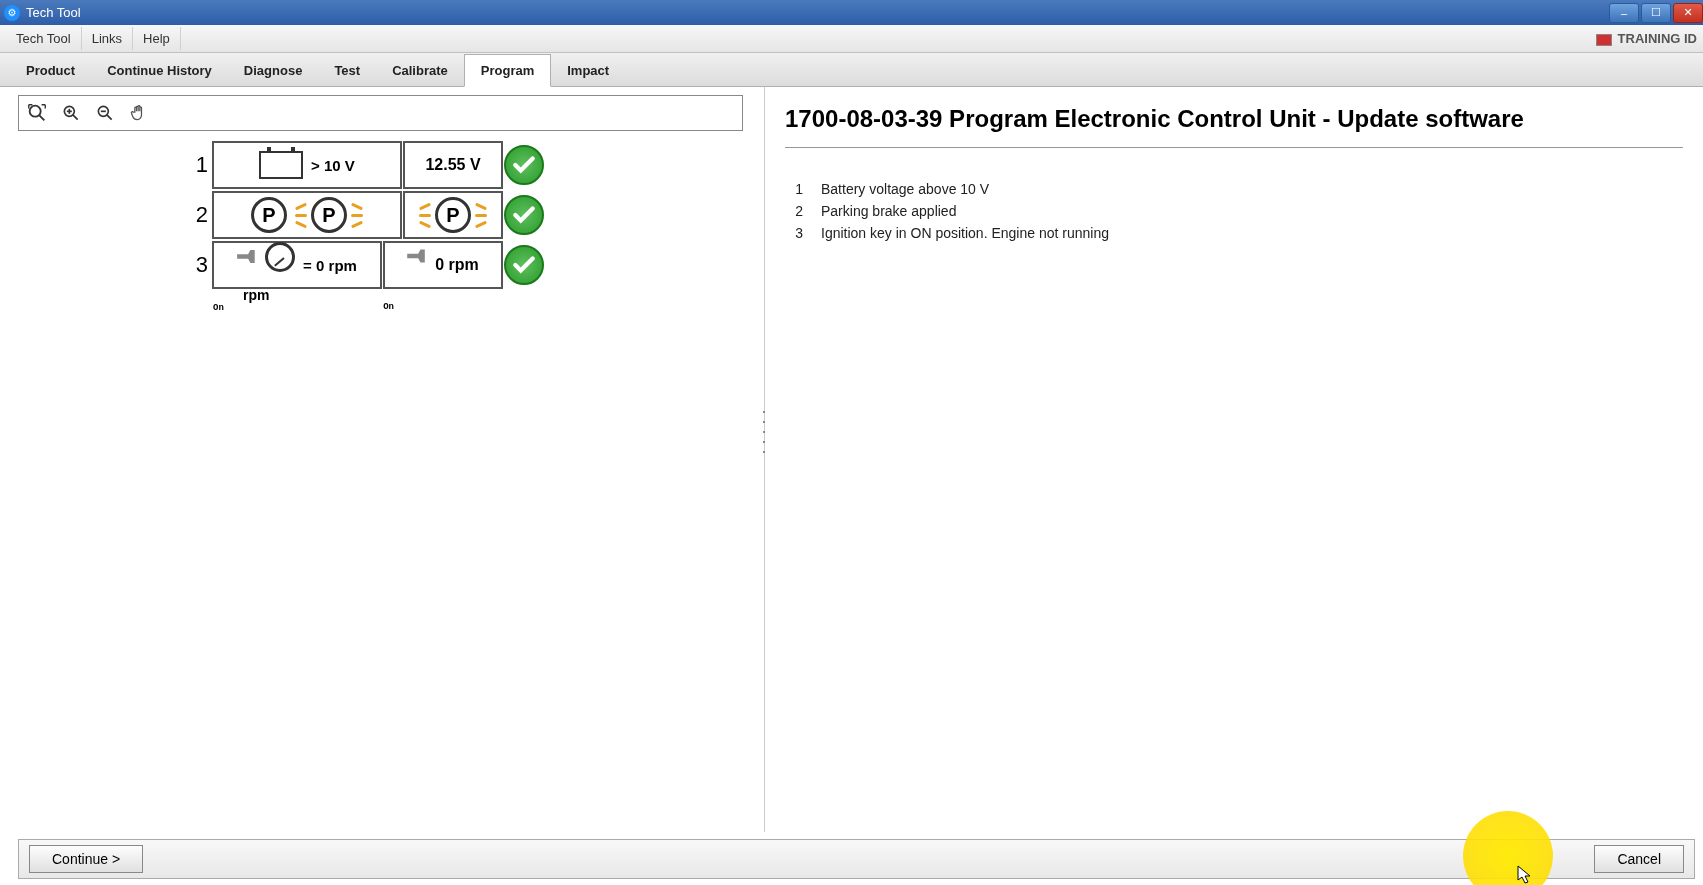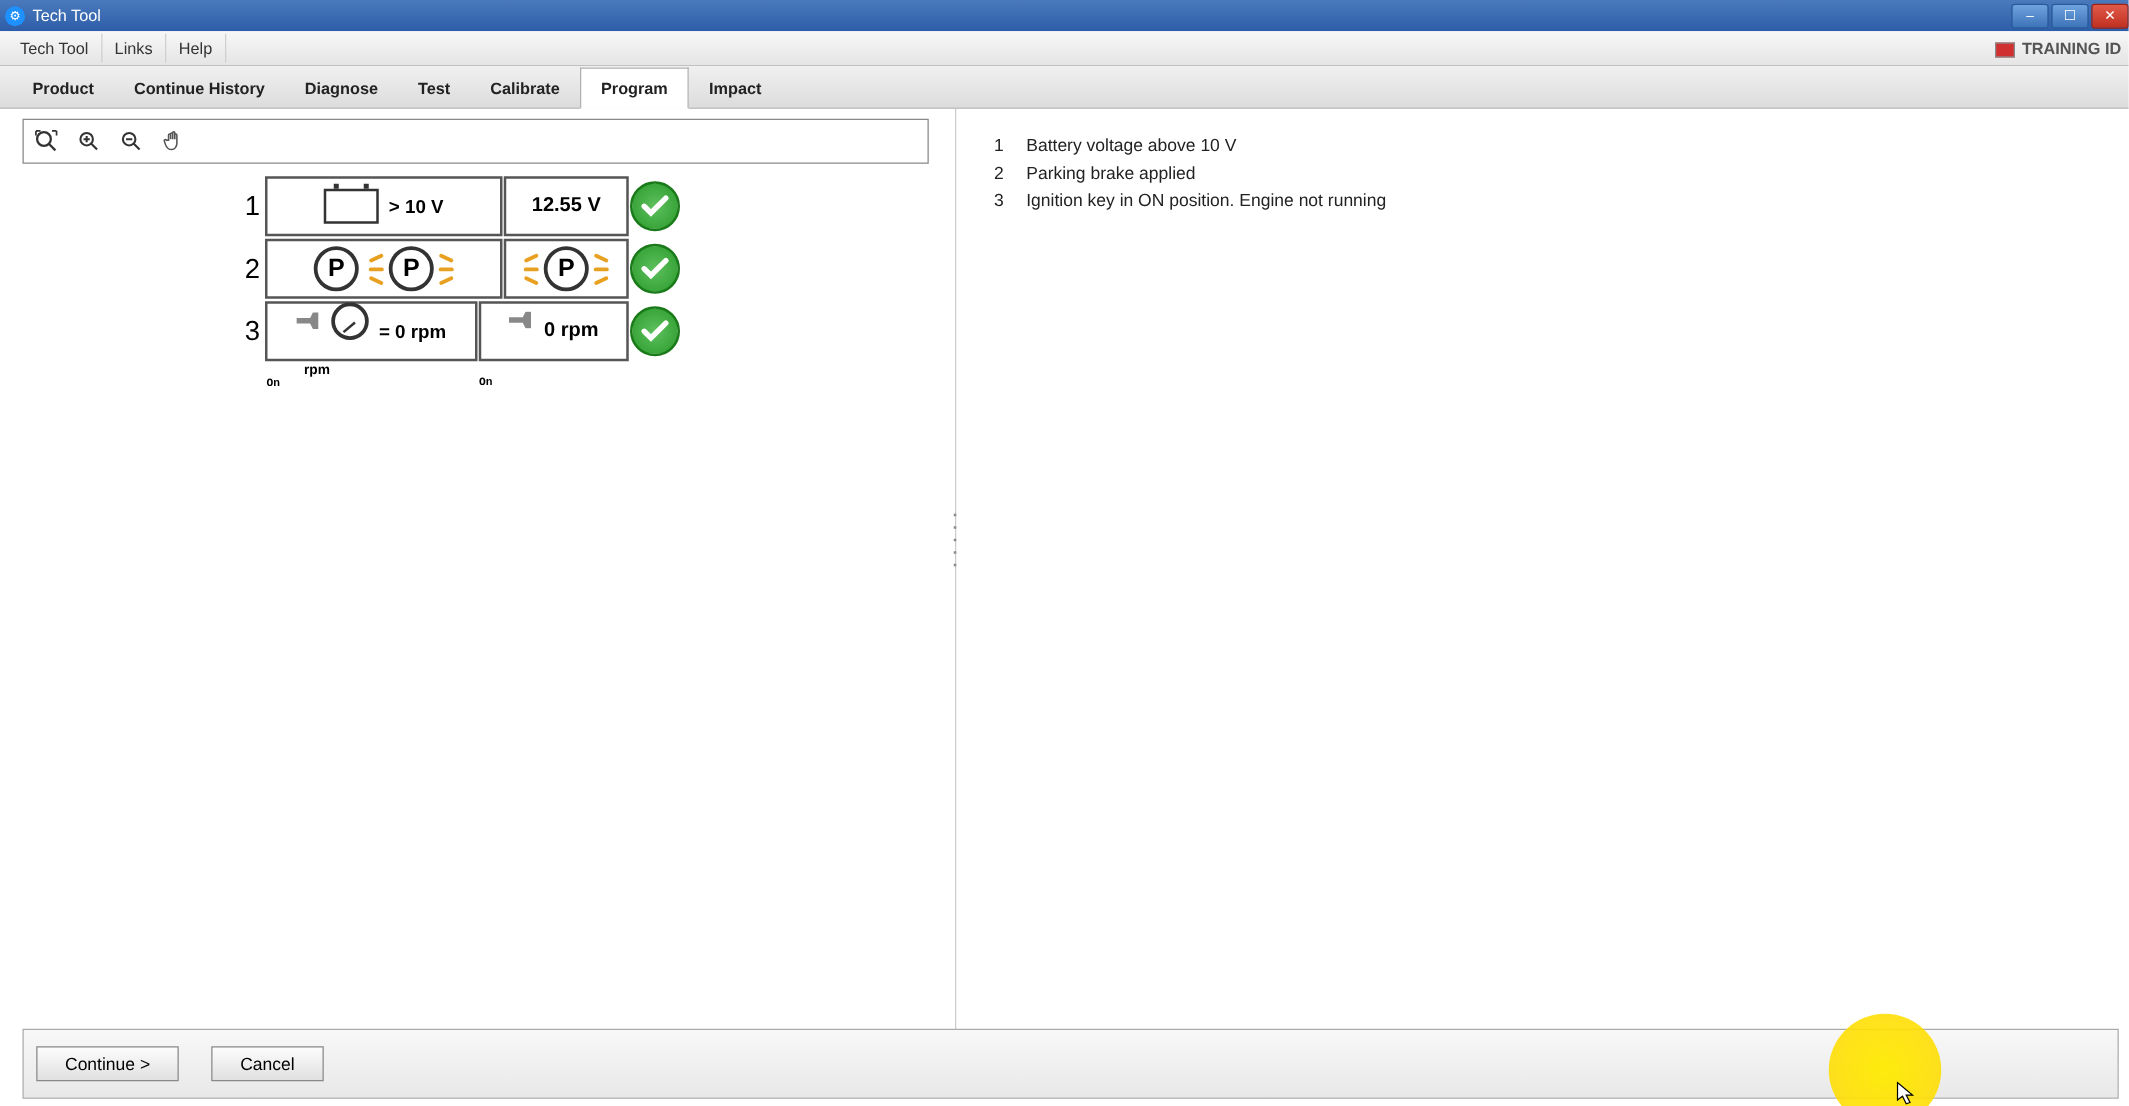--- a/index.html
+++ b/index.html
@@ -210,21 +210,21 @@
 }
 .gauge-icon::after {
   content: '';
   position: absolute;
   width: 12px; height: 2px;
   background: #333;
   top: 12px; left: 4px;
   transform-origin: right;
   transform: rotate(-40deg);
 }
-.gauge-label { font-size: 11px; position: relative; top: 14px; left: -22px; }
+.gauge-label { font-size: 14px; position: relative; top: 14px; left: -22px; }
 
 
 .check-circle {
   width: 40px; height: 40px;
   border-radius: 50%;
   background: radial-gradient(#5ec05e, #2a9a2a);
   border: 2px solid #1a7a1a;
   display: flex; align-items: center; justify-content: center;
 }
 .check-circle svg { width: 26px; height: 26px; }
@@ -265,26 +265,26 @@
   align-items: center;
 }
 .splitter-handle span { width: 2px; height: 2px; background: #888; }
 
 
 .footer {
   position: absolute;
   bottom: 6px;
   left: 18px;
   right: 8px;
-  height: 56px;
+  height: 40px;
   background: linear-gradient(#f8f8f8,#e8e8e8);
   border: 1px solid #aaa;
   display: flex;
   align-items: center;
-  justify-content: flex-start;
+  justify-content: space-between;
   padding: 0 10px;
   gap: 26px;
 }
 .footer button {
   padding: 5px 22px;
   border: 1px solid #888;
   background: linear-gradient(#fdfdfd,#e0e0e0);
   font-size: 14px;
   cursor: pointer;
 }
@@ -468,20 +468,21 @@
     <div class="splitter-handle">
       <span></span>
         <span></span>
         <span></span>
         <span></span>
         <span></span>
     </div>
   </div>
 
   <div class="right-pane">
+    <div class="right-title">1700-08-03-39 Program Electronic Control Unit - Update software</div>
     <ul class="cond-list">
       <li>
         <span class="num">1</span>
         <span>Battery voltage above 10 V</span>
       </li>
       <li>
         <span class="num">2</span>
         <span>Parking brake applied</span>
       </li>
       <li>

